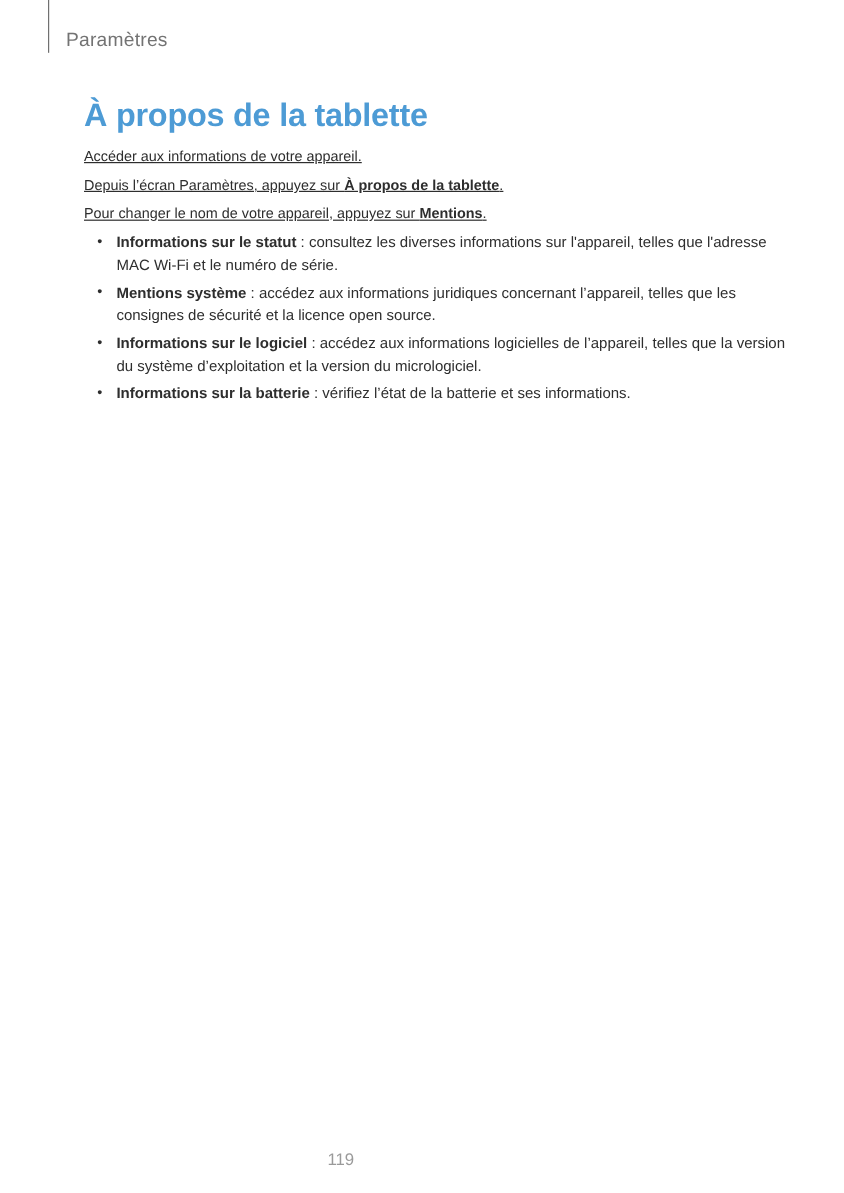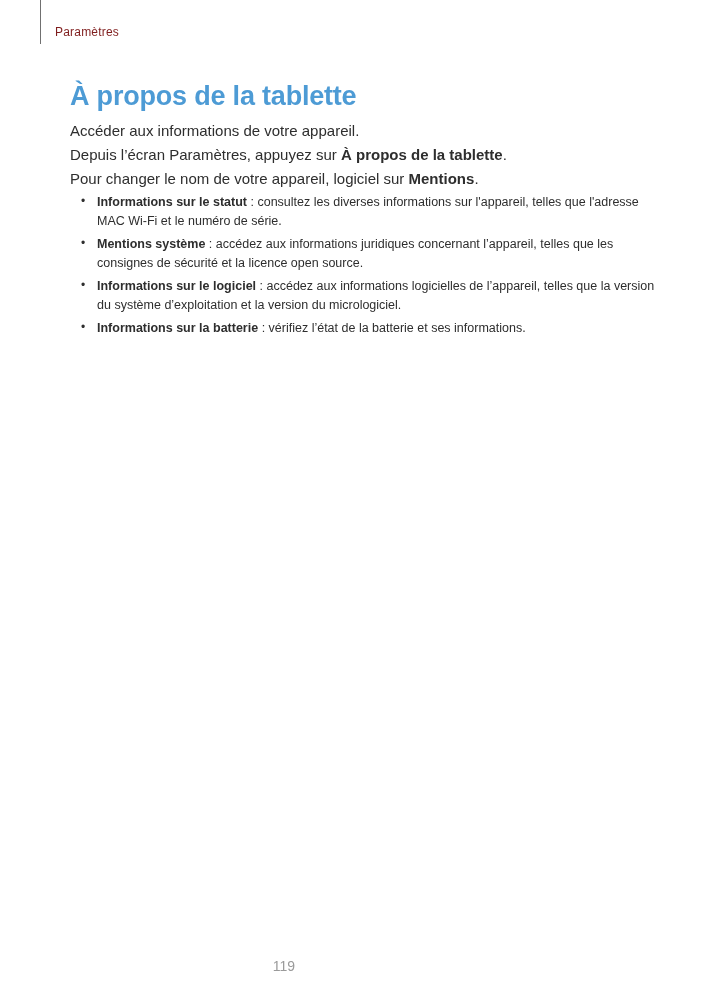--- a/index.html
+++ b/index.html
@@ -13,40 +13,41 @@
   }
   .chapter-rule {
     position: absolute;
     left: 40px; top: 0;
     width: 1px; height: 44px;
     background: #707070;
   }
   .running-header {
     position: absolute;
     left: 55px; top: 25px;
-    font-size: 12px;
-    color: #7f1d1d;
+    font-size: 16px;
+    color: #737373;
     letter-spacing: 0.2px;
   }
   .content {
     position: absolute;
     left: 70px; top: 0;
     width: 600px;
   }
   h1.section-title {
     margin: 80px 0 9px 0;
     font-size: 27px;
     line-height: 32px;
     font-weight: 700;
     letter-spacing: -0.2px;
   }
   p.body-par {
     margin: 0 0 5px 0;
-    font-size: 15px;
+    font-size: 12px;
     line-height: 19px;
+    text-decoration: underline;
   }
   p.body-par b, ul.topic-list b { font-weight: 700; }
   ul.topic-list {
     list-style: none;
     margin: 4px 0 0 0;
     padding: 0;
     font-size: 12.5px;
     line-height: 19px;
   }
   ul.topic-list li {
@@ -77,21 +78,21 @@
 <div class="running-header">Paramètres</div>
 
 <div class="content">
 
   <h1 class="section-title" style="color: rgb(77, 155, 213);">À propos de la tablette</h1>
 
   <p class="body-par"><span>Accéder aux informations de votre appareil.</span><b></b><span></span></p>
 
   <p class="body-par"><span>Depuis l’écran Paramètres, appuyez sur </span><b>À propos de la tablette</b><span>.</span></p>
 
-  <p class="body-par"><span>Pour changer le nom de votre appareil, logiciel sur </span><b>Mentions</b><span>.</span></p>
+  <p class="body-par"><span>Pour changer le nom de votre appareil, appuyez sur </span><b>Mentions</b><span>.</span></p>
 
   <ul class="topic-list">
     <li><span class="bullet-dot">•</span><b>Informations sur le statut</b><span> : consultez les diverses informations sur l'appareil, telles que l'adresse MAC Wi-Fi et le numéro de série.</span></li>
     <li><span class="bullet-dot">•</span><b>Mentions système</b><span> : accédez aux informations juridiques concernant l’appareil, telles que les consignes de sécurité et la licence open source.</span></li>
     <li><span class="bullet-dot">•</span><b>Informations sur le logiciel</b><span> : accédez aux informations logicielles de l’appareil, telles que la version du système d’exploitation et la version du micrologiciel.</span></li>
     <li><span class="bullet-dot">•</span><b>Informations sur la batterie</b><span> : vérifiez l’état de la batterie et ses informations.</span></li>
   </ul>
 
 </div>
 

